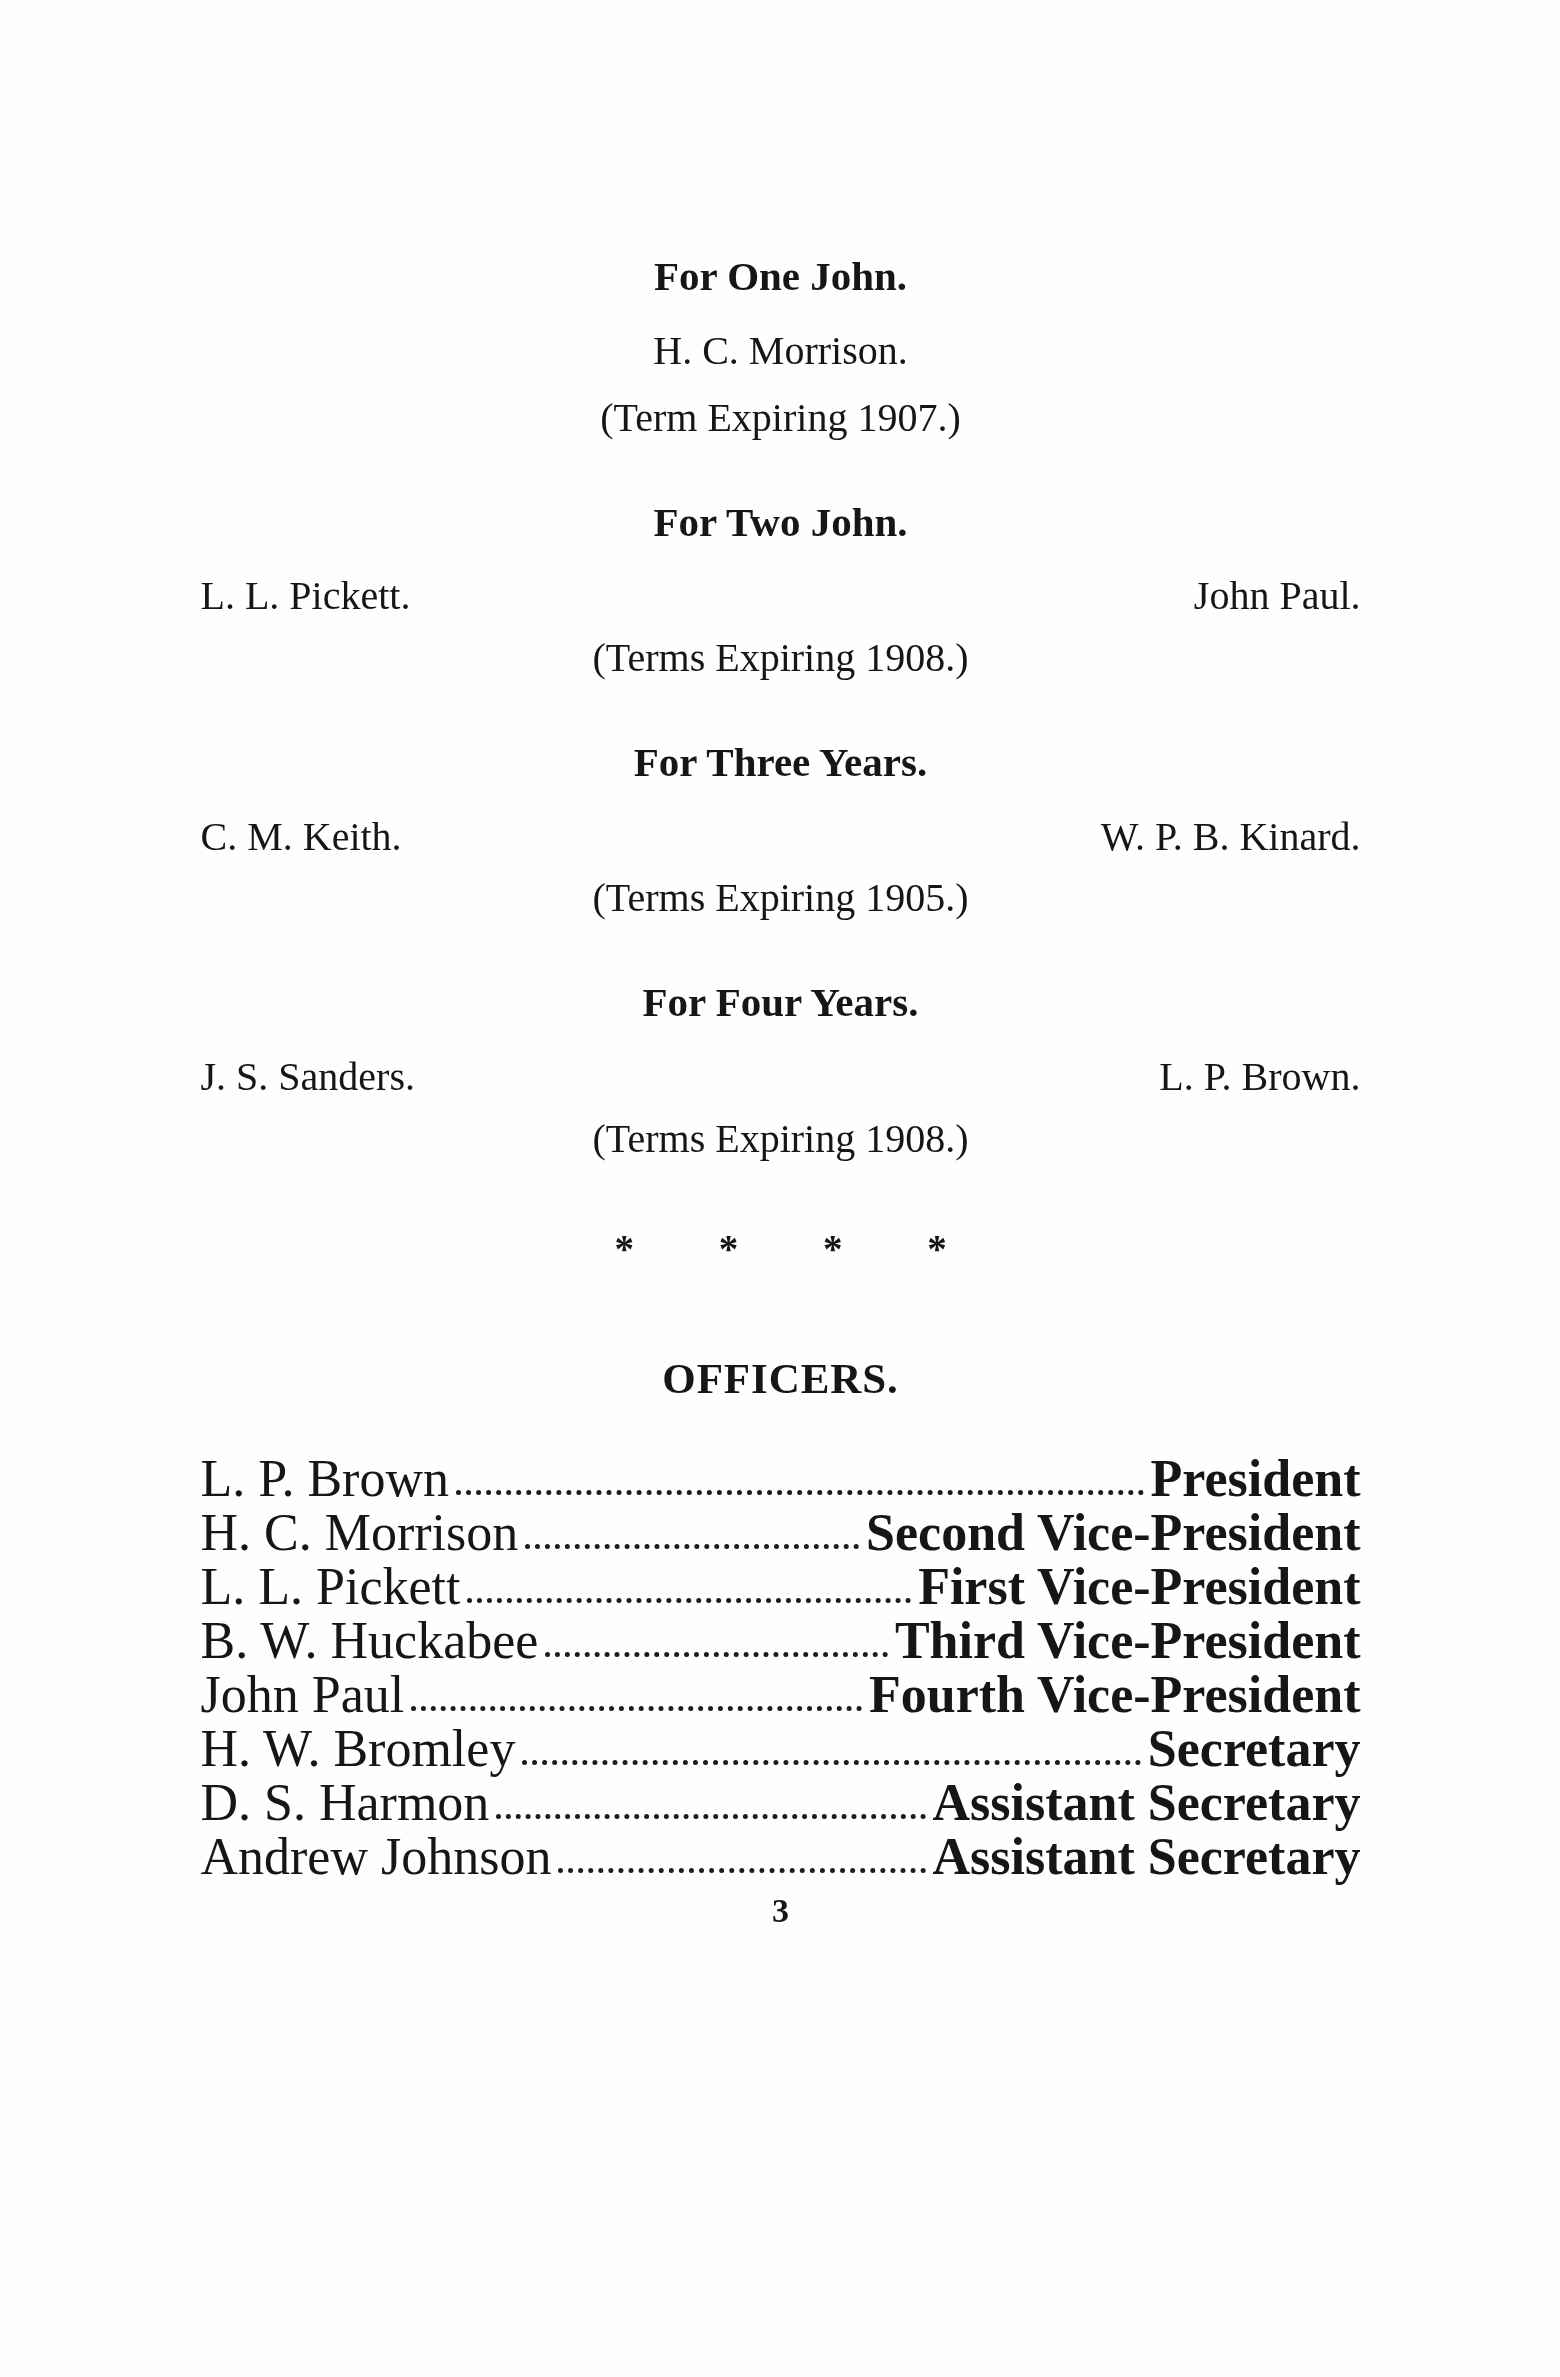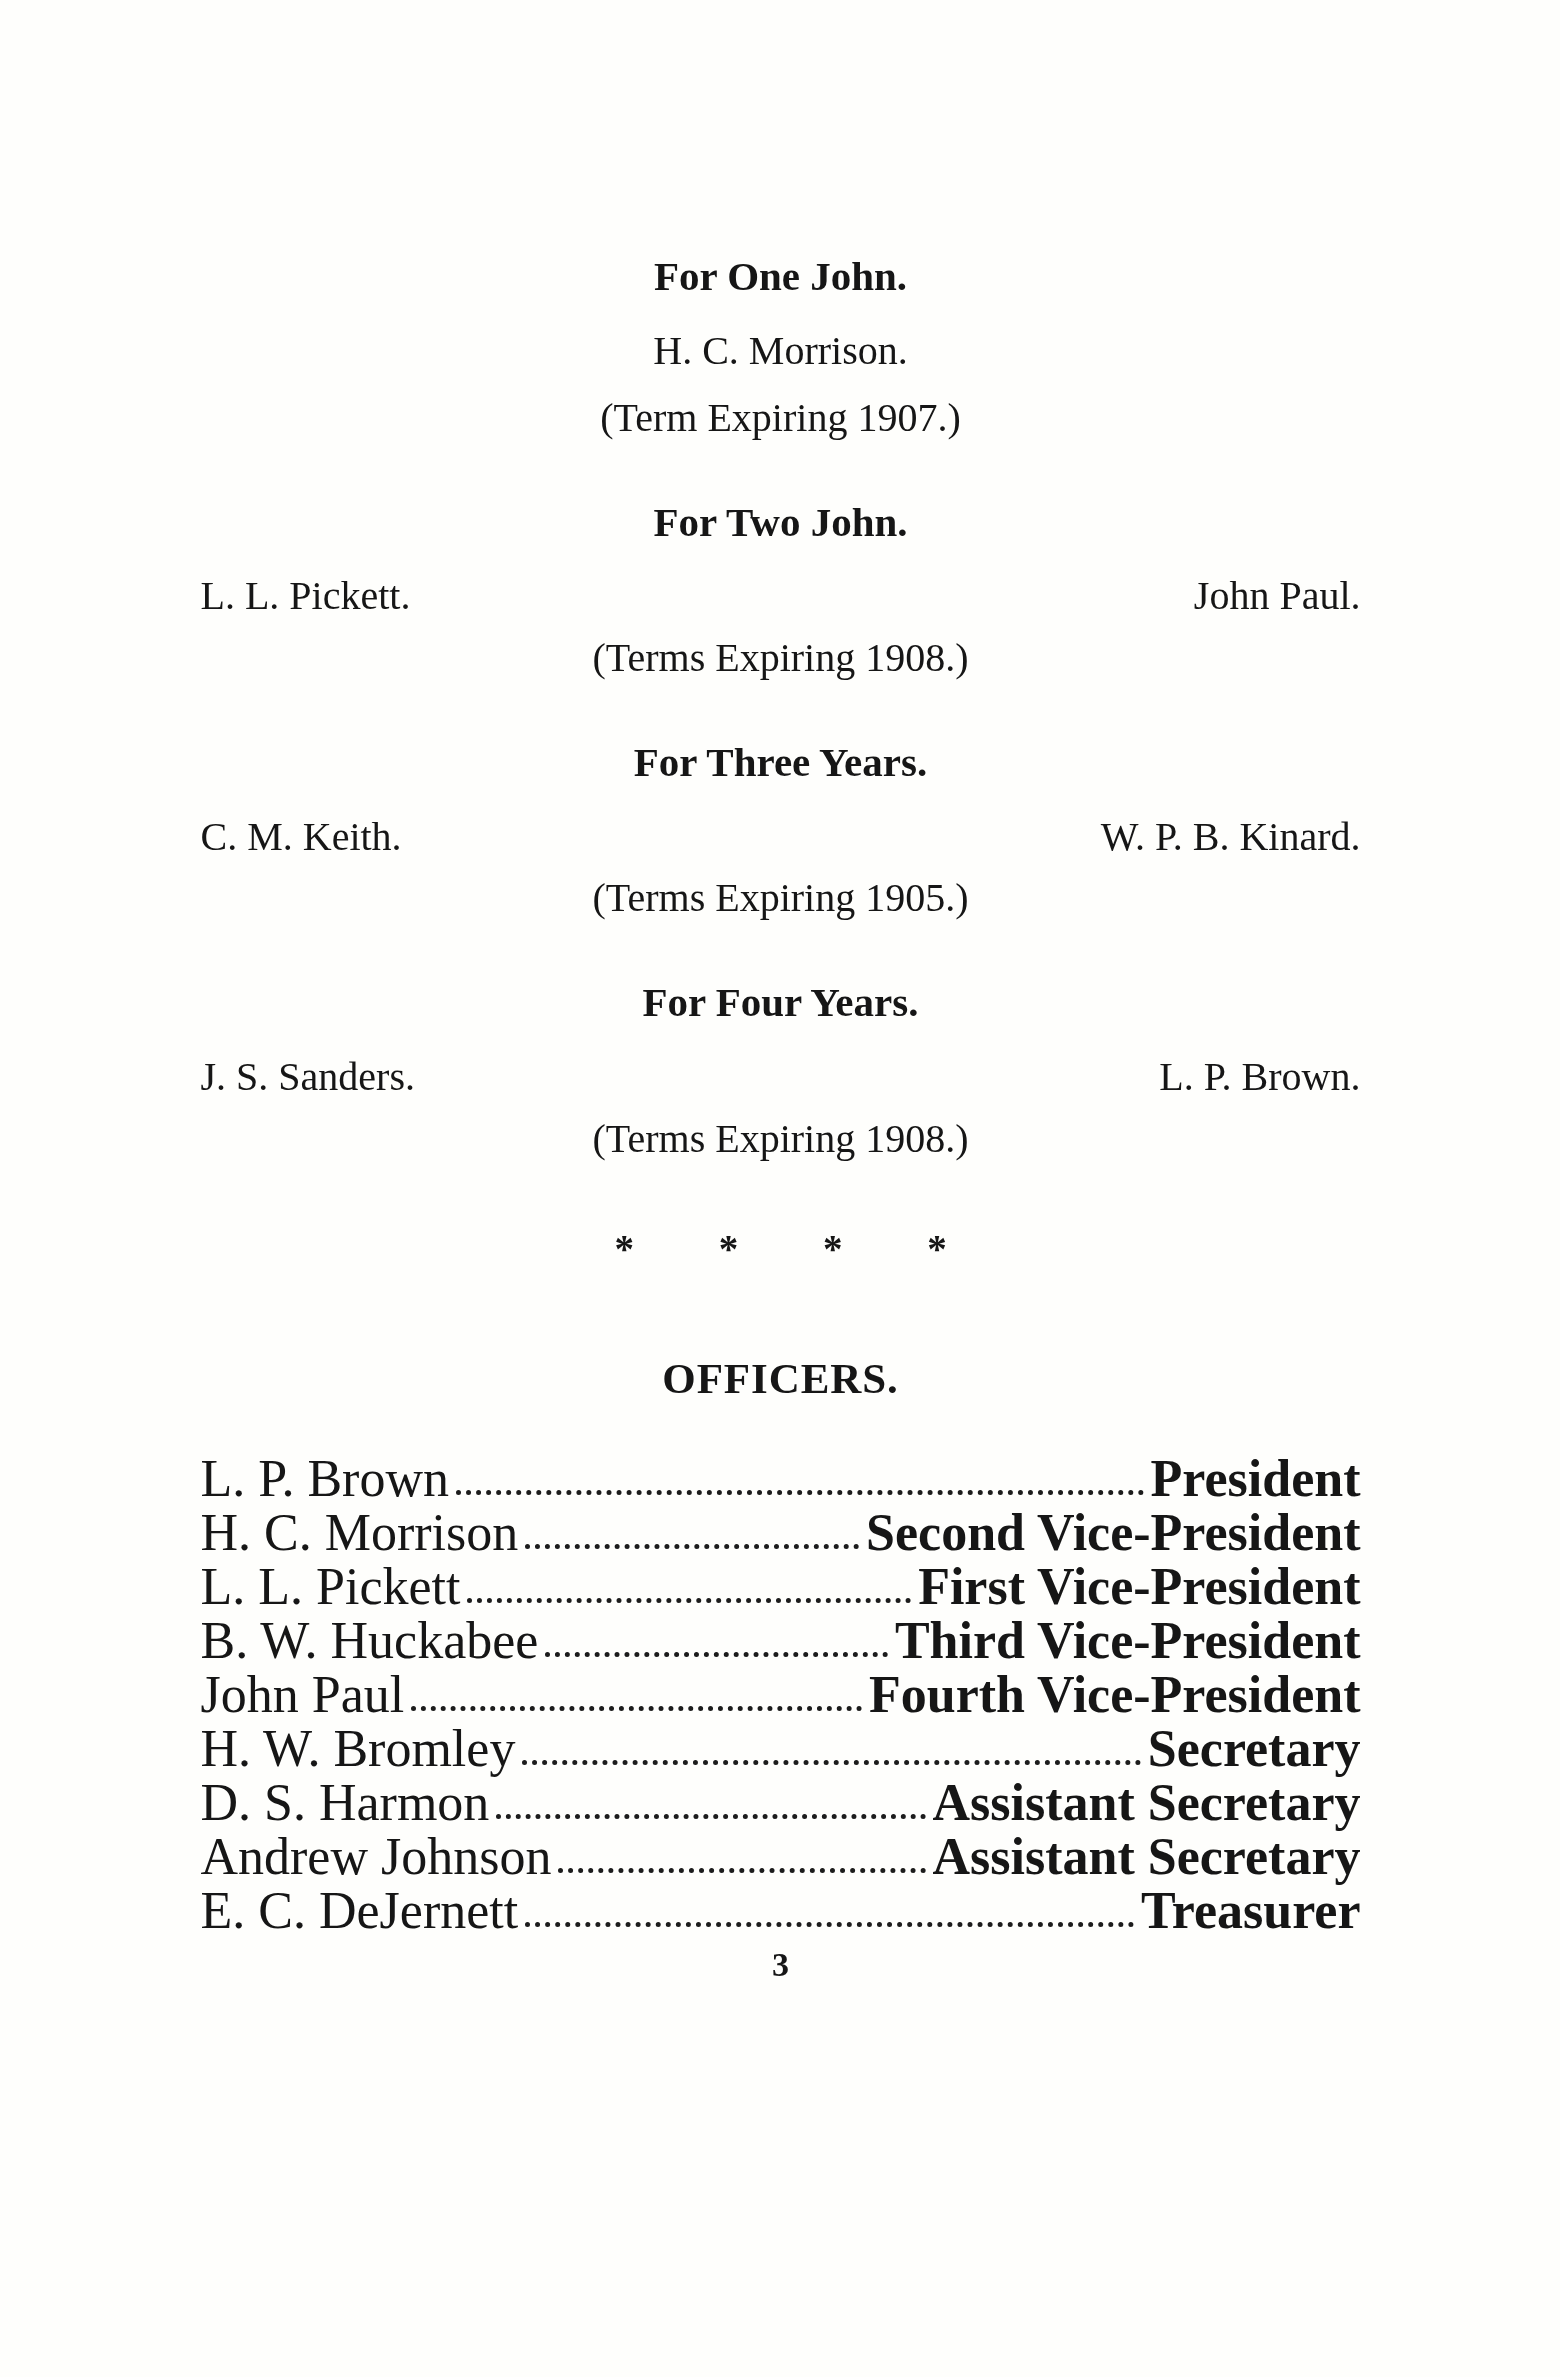--- a/index.html
+++ b/index.html
@@ -177,23 +177,18 @@
     <div class="officer-row">
       <span class="officer-name">D. S. Harmon</span>
       <span class="dot-leader"></span>
       <span class="officer-role">Assistant Secretary</span>
     </div>
     <div class="officer-row">
       <span class="officer-name">Andrew Johnson</span>
       <span class="dot-leader"></span>
       <span class="officer-role">Assistant Secretary</span>
     </div>
-    <div class="officer-row">
-      <span class="officer-name">E. C. DeJernett</span>
-      <span class="dot-leader"></span>
-      <span class="officer-role">Treasurer</span>
-    </div>
   </section>
 
   <div class="page-number">3</div>
 
 </div>
 
 
 </body></html>

